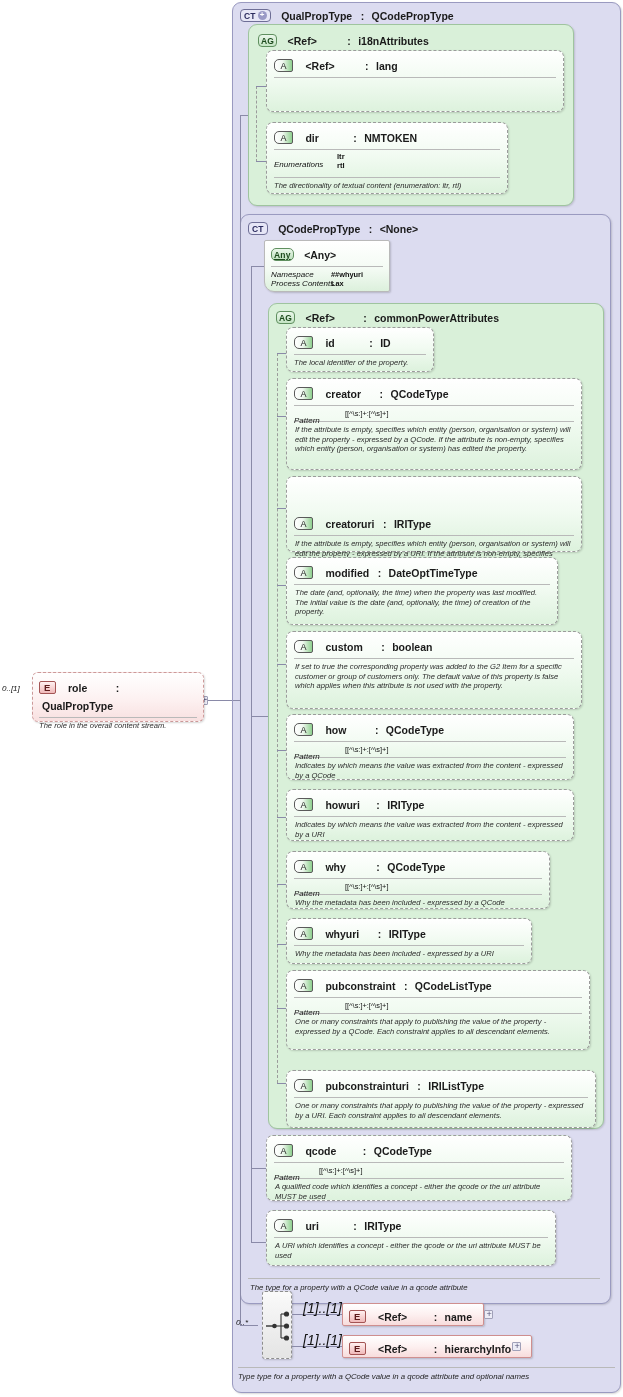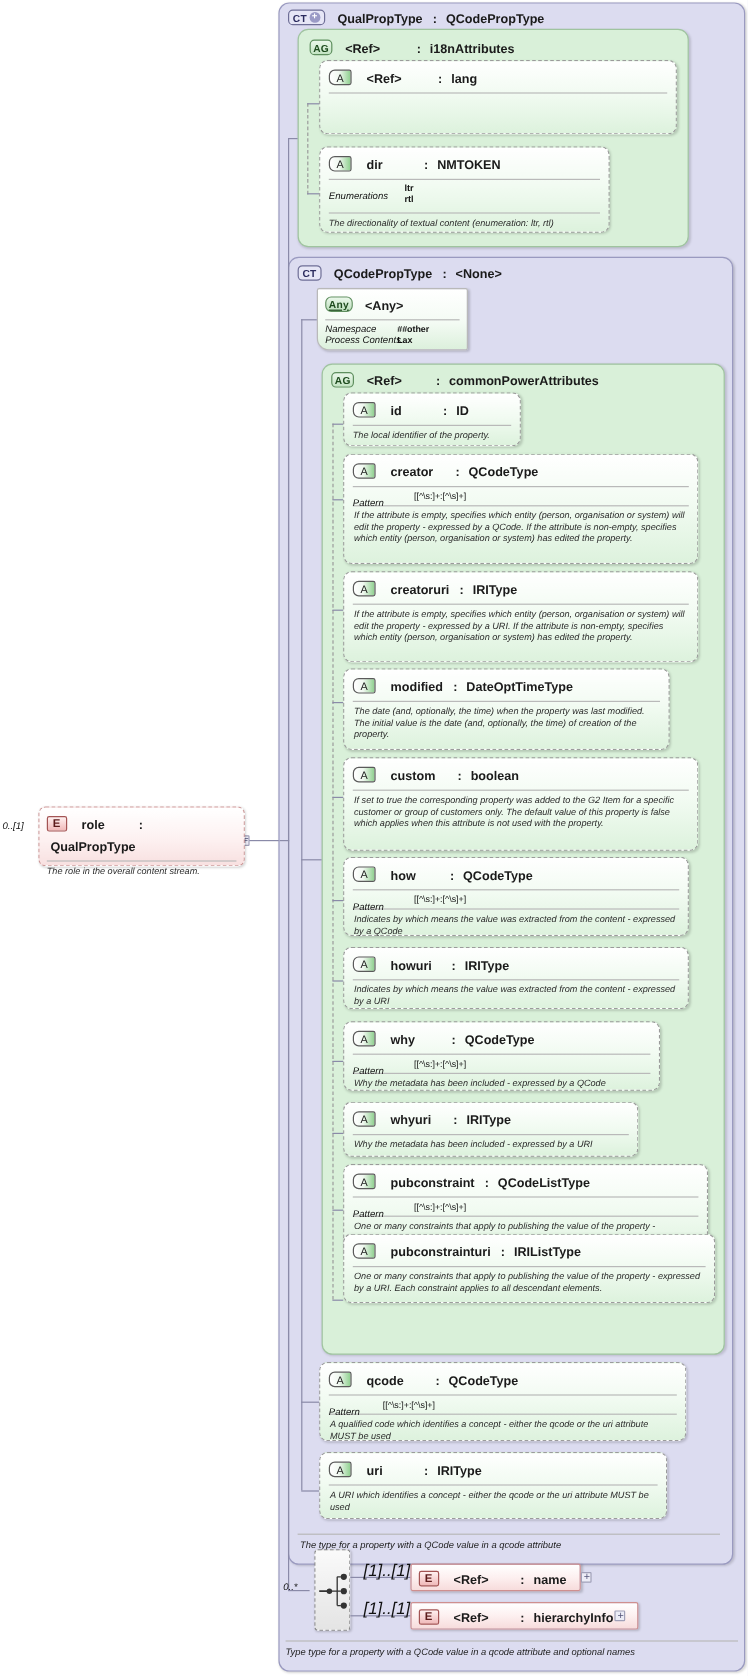--- a/index.html
+++ b/index.html
@@ -192,21 +192,21 @@
 <div class="abs typedoc" style="left:250px;top:1283px;width:350px;">The type for a property with a QCode value in a qcode attribute</div>
 
 <div class="abs anybox" style="left:264px;top:240px;width:126px;height:52px;border-radius:2px 2px 2px 10px;">
   <div style="padding:4px 6px 0 6px;">
     <span class="badge b-any">Any</span>
     <span class="hdr" style="margin-left:6px;">&lt;Any&gt;</span>
   </div>
   <div class="hr" style="margin:3px 6px 0 6px;"></div>
   <div style="position:relative;padding:3px 6px 0 6px;height:24px;">
     <span class="facet-lbl" style="position:absolute;left:6px;top:3px;">Namespace</span>
-    <span class="facet-val" style="position:absolute;left:66px;top:3px;font-weight:bold;">##other</span>
+    <span class="facet-val" style="position:absolute;left:66px;top:3px;font-weight:bold;">##whyuri</span>
     <span class="facet-lbl" style="position:absolute;left:6px;top:12px;">Process Contents</span>
     <span class="facet-val" style="position:absolute;left:66px;top:12px;font-weight:bold;">Lax</span>
   </div>
 </div>
 
 <div class="abs ag-box" style="left:268px;top:303px;width:336px;height:826px;"></div>
 <div class="abs" style="left:276px;top:308px;">
   <span class="badge b-ag">AG</span>
   <span class="hdr" style="margin-left:6px;">&lt;Ref&gt;</span>
   <span class="hdr" style="margin-left:24px;">:</span>
@@ -234,21 +234,21 @@
   <div class="hr" style="margin:3px 7px 0 7px;"></div>
   <div style="position:relative;padding:3px 7px 0 7px;height:11px;">
     <span class="facet-lbl">Pattern</span>
     <span class="facet-val" style="position:absolute;left:58px;top:3px;">[[^\s:]+:[^\s]+]</span>
   </div>
   <div class="hr" style="margin:1px 7px 0 7px;"></div>
   <div class="doc" style="padding:3px 8px 0 8px;">If the attribute is empty, specifies which entity (person, organisation or system) will edit the property - expressed by a QCode. If the attribute is non-empty, specifies which entity (person, organisation or system) has edited the property.</div>
 </div>
 
 <div class="abs attr" style="left:286px;top:476px;width:296px;height:76px;">
-  <div style="padding:5px 7px 0 7px;">
+  <div style="padding:5px 7px 0 7px;margin-top:32px;">
     <span class="badge b-a">A</span>
     <span class="hdr" style="margin-left:8px;">creatoruri</span>
     <span class="hdr" style="margin-left:4px;">:</span>
     <span class="hdr" style="margin-left:3px;">IRIType</span>
   </div>
   <div class="hr" style="margin:3px 7px 0 7px;"></div>
   <div class="doc" style="padding:3px 8px 0 8px;">If the attribute is empty, specifies which entity (person, organisation or system) will edit the property - expressed by a URI. If the attribute is non-empty, specifies which entity (person, organisation or system) has edited the property.</div>
 </div>
 
 <div class="abs attr" style="left:286px;top:557px;width:272px;height:68px;">
@@ -336,21 +336,21 @@
   </div>
   <div class="hr" style="margin:3px 7px 0 7px;"></div>
   <div style="position:relative;padding:3px 7px 0 7px;height:11px;">
     <span class="facet-lbl">Pattern</span>
     <span class="facet-val" style="position:absolute;left:58px;top:3px;">[[^\s:]+:[^\s]+]</span>
   </div>
   <div class="hr" style="margin:1px 7px 0 7px;"></div>
   <div class="doc" style="padding:3px 8px 0 8px;">One or many constraints that apply to publishing the value of the property - expressed by a QCode. Each constraint applies to all descendant elements.</div>
 </div>
 
-<div class="abs attr" style="left:286px;top:1028px;width:310px;height:58px;">
+<div class="abs attr" style="left:286px;top:1070px;width:310px;height:58px;">
   <div style="padding:5px 7px 0 7px;">
     <span class="badge b-a">A</span>
     <span class="hdr" style="margin-left:8px;">pubconstrainturi</span>
     <span class="hdr" style="margin-left:4px;">:</span>
     <span class="hdr" style="margin-left:3px;">IRIListType</span>
   </div>
   <div class="hr" style="margin:3px 7px 0 7px;"></div>
   <div class="doc" style="padding:3px 8px 0 8px;">One or many constraints that apply to publishing the value of the property - expressed by a URI. Each constraint applies to all descendant elements.</div>
 </div>
 

